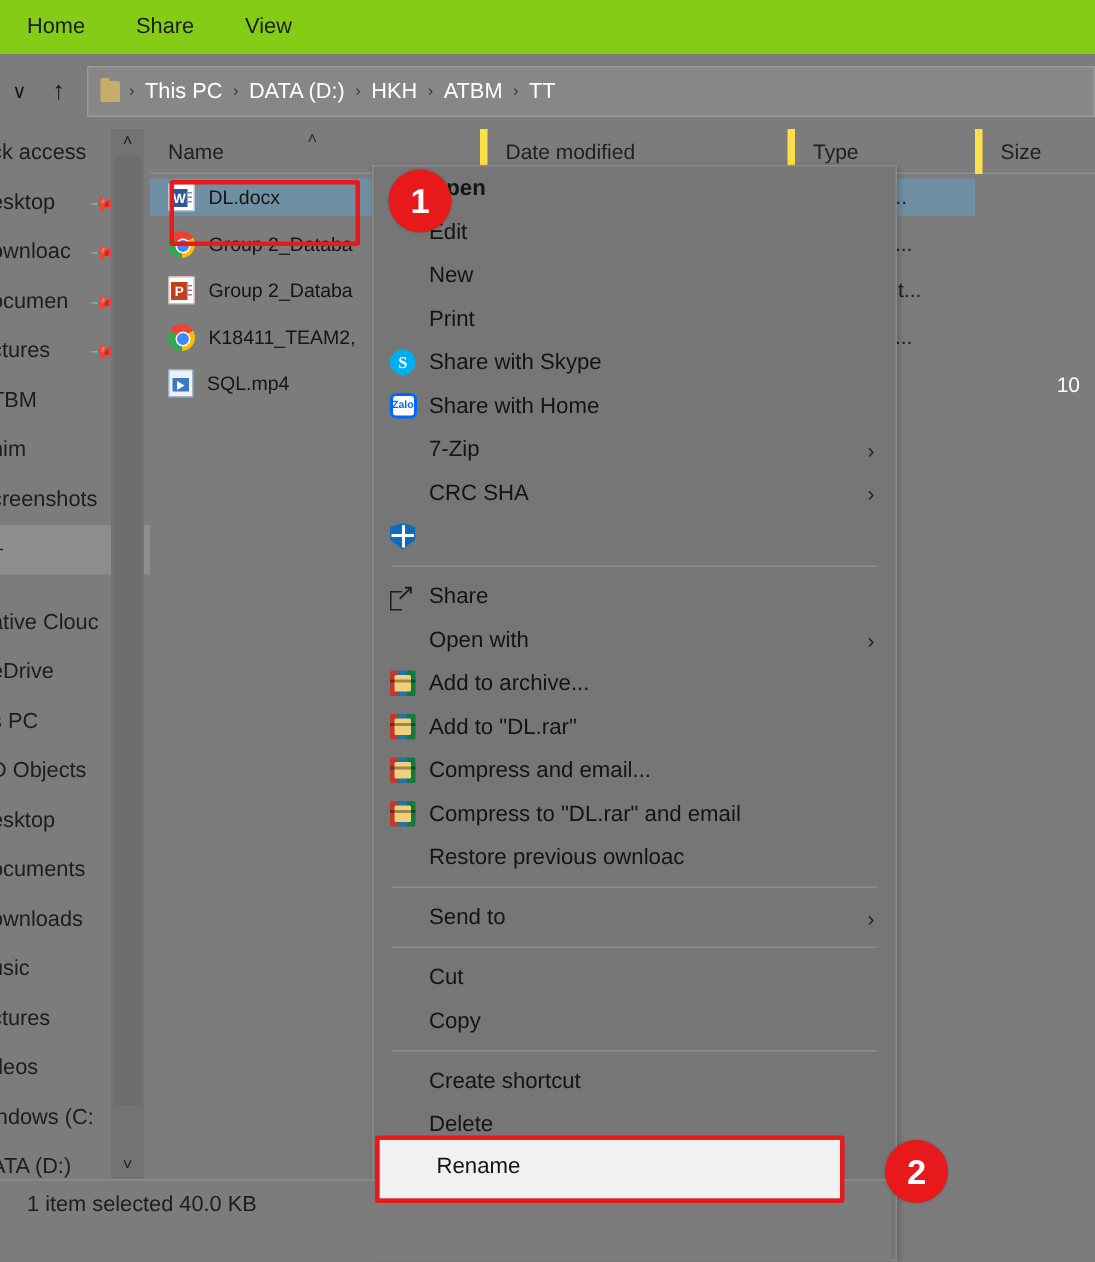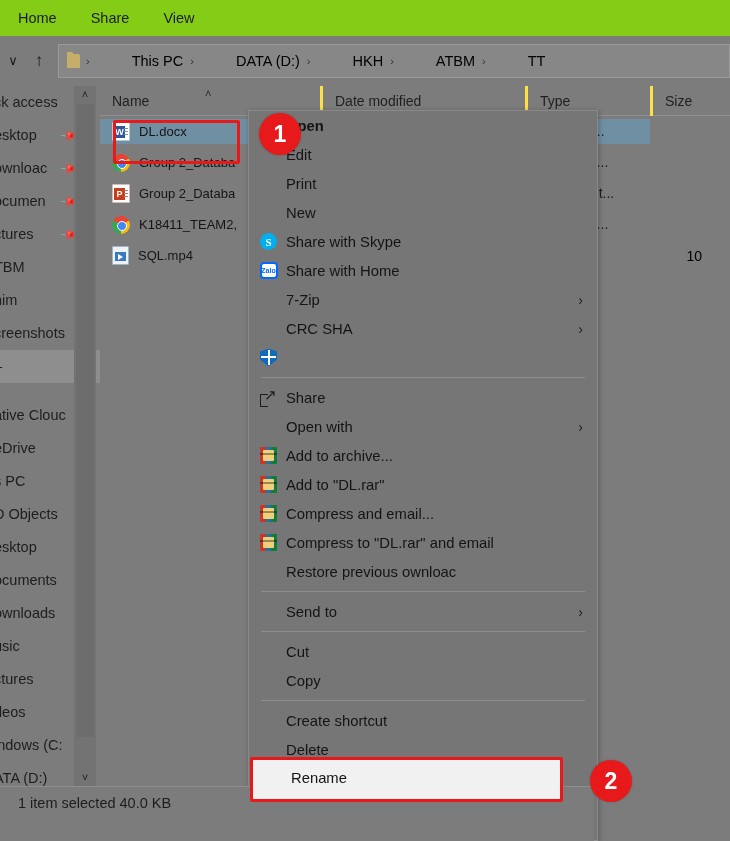--- a/index.html
+++ b/index.html
@@ -58,37 +58,37 @@
   .addr-folder-icon {
     width: 13px; height: 14px; background: #c7ad6a;
     border-radius: 1px 2px 1px 1px; margin-right: 3px; flex: none;
     position: relative;
   }
   .addr-folder-icon::before {
     content: ""; position: absolute; left: 0; top: -2px;
     width: 6px; height: 3px; background: #c7ad6a; border-radius: 1px 1px 0 0;
   }
   .crumb {
-    font-size: 14.5px; color: #000000; padding: 0 4px; white-space: nowrap; margin-left: 35px;
+    font-size: 14.5px; color: #ffffff; padding: 0 4px; white-space: nowrap;
   }
   .crumb-sep {
     font-size: 11px; color: #333; padding: 0 3px; flex: none;
   }
 
   
   .col-headers {
     position: absolute; left: 100px; top: 86px; width: 630px; height: 30px;
     background: #7c7c7c;
     display: flex; align-items: center;
     border-bottom: 1px solid #909090;
   }
   .col-h {
     font-size: 14px; color: #1f1f1f;
     padding-left: 12px; height: 30px; line-height: 30px;
-    border-left: 3px solid #fde047;
+    border-left: 5px solid #fde047;
     position: relative;
   }
   .col-h:first-child { border-left: none; }
   .col-name { width: 220px; }
   .col-date { width: 205px; }
   .col-type { width: 125px; }
   .col-size { width: 80px; }
   .sort-caret {
     position: absolute; left: 105px; top: -8px;
     font-size: 11px; color: #2a2a2a;
@@ -151,22 +151,22 @@
     font-size: 13px; color: #151515;
     overflow: hidden; white-space: nowrap;
   }
   .fdate-cell { width: 205px; font-size: 14px; color: #1d1d1d; }
   .ftype-cell {
     width: 125px; height: 25px; line-height: 25px;
     font-size: 14px; color: #1d1d1d;
     padding-left: 6px; white-space: nowrap; overflow: hidden;
   }
   .fsize-cell {
-    width: 80px; font-size: 14px; color: #000000;
-    text-align: right; padding-right: 28px;
+    width: 80px; font-size: 14px; color: #ffffff;
+    text-align: right; padding-right: 10px;
   }
   .ficon { width: 19px; height: 19px; margin-right: 9px; flex: none; }
 
   
   .statusbar {
     position: absolute; left: 0; bottom: 0; width: 594px; height: 55px;
     background: #7c7c7c;
     border-top: 1px solid #8d8d8d;
   }
   .status-text {
@@ -536,25 +536,25 @@
     <div class="mi">
       <span class="mi-icon blank"></span>
       <span class="mi-label bold">Open</span>
     </div>
     <div class="mi">
       <span class="mi-icon blank"></span>
       <span class="mi-label">Edit</span>
     </div>
     <div class="mi">
       <span class="mi-icon blank"></span>
+      <span class="mi-label">New</span>
+    </div>
+    <div class="mi">
+      <span class="mi-icon blank"></span>
       <span class="mi-label">Print</span>
-    </div>
-    <div class="mi">
-      <span class="mi-icon blank"></span>
-      <span class="mi-label">New</span>
     </div>
     <div class="mi">
       <span class="mi-icon">
           <span class="ic-skype">S</span>
         </span>
       <span class="mi-label">Share with Skype</span>
     </div>
     <div class="mi">
       <span class="mi-icon">
           <span class="ic-zalo">Zalo</span>

